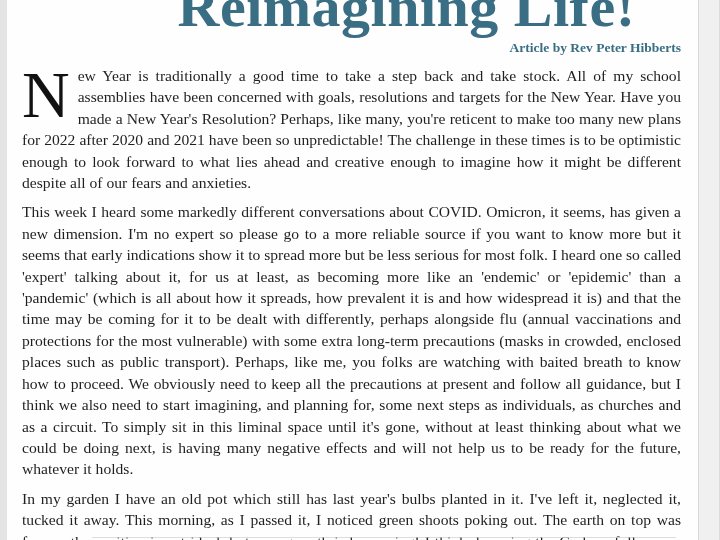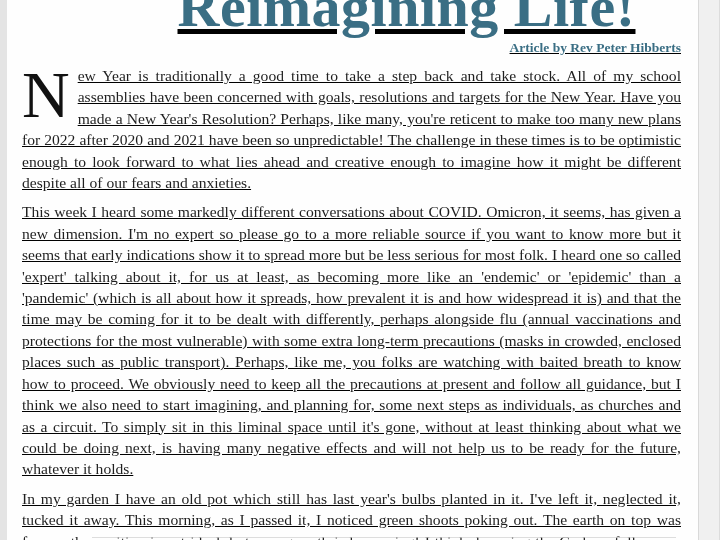--- a/index.html
+++ b/index.html
@@ -15,21 +15,20 @@
     position: absolute;
     top: 0;
     left: 7px;
     width: 692px;
     height: 540px;
     background: #fefefe;
     border-right: 1px solid #d9d9d9;
     box-sizing: border-box;
     padding: 0 17px 0 15px;
     overflow: hidden;
-    text-decoration: underline;
   }
   .right-gutter {
     position: absolute;
     top: 0;
     right: 0;
     width: 20px;
     height: 540px;
     background: #f0f0f0;
     border-right: 1px solid #dcdcdc;
   }

